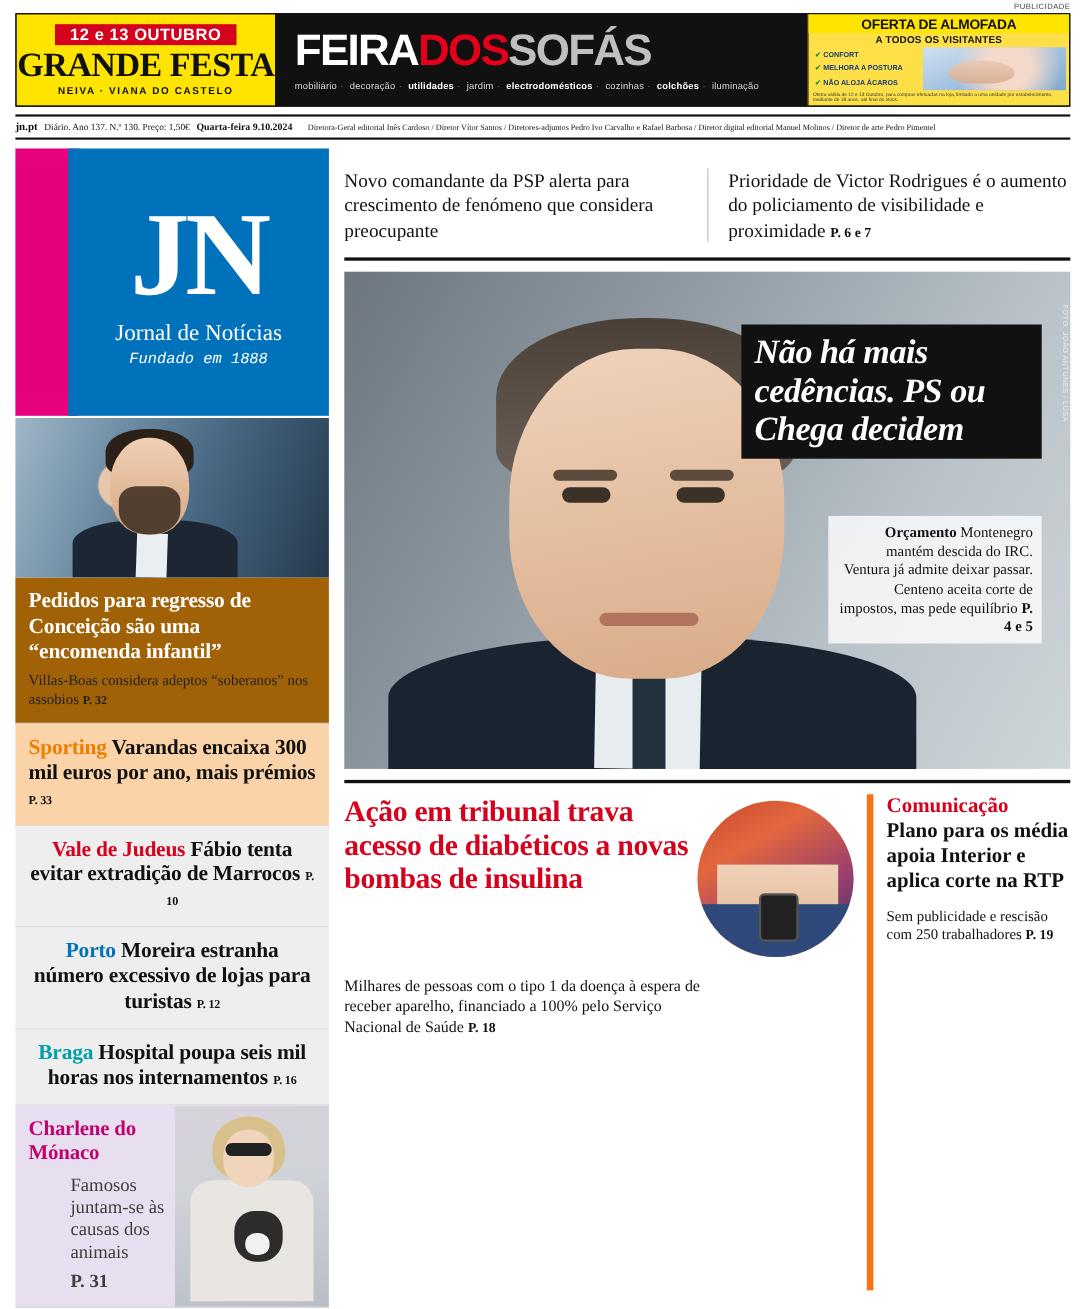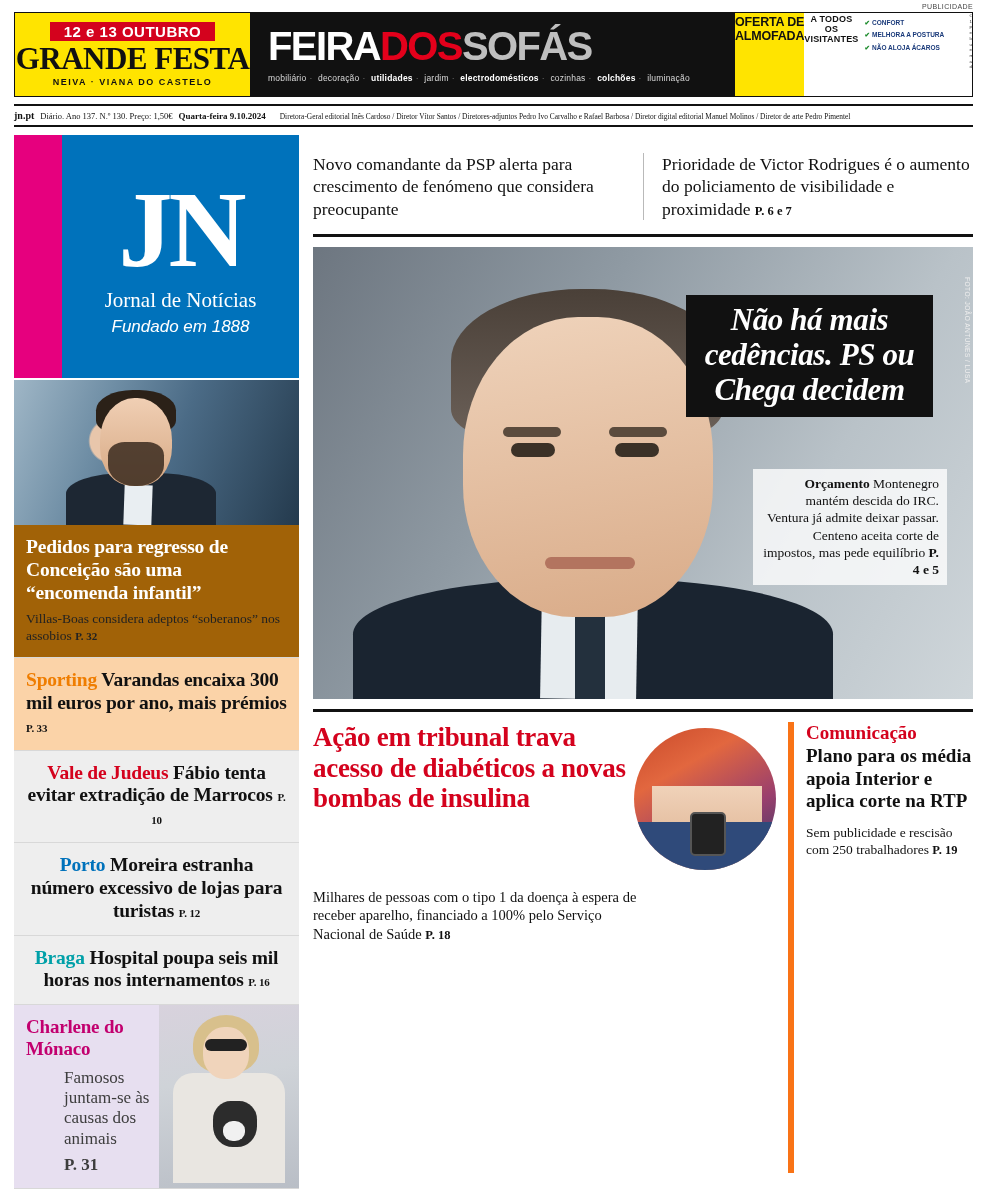--- a/index.html
+++ b/index.html
@@ -91,23 +91,24 @@
     font-size: 8.5px;
     margin-top: 7px;
     color: #d9d9d9;
     letter-spacing: .2px;
   }
   .ad-mid .cats b { color: #fff; }
   .ad-mid .cats span.sep { color: #777; margin: 0 3px; }
   .ad-right {
     width: 238px;
     flex: none;
-    background: #ffffff;
+    background: #fde047;
     border-left: 1px solid #111;
     display: flex;
+    flex-direction: column;
   }
   .ad-right .headline {
     background: #ffe400;
     text-align: center;
     font-family: "Liberation Sans", sans-serif;
     font-weight: bold;
     font-size: 12.5px;
     color: #111;
     padding: 2px 0 1px;
     letter-spacing: -.2px;
@@ -202,23 +203,23 @@
     line-height: .88;
     letter-spacing: -4px;
     margin-top: 6px;
   }
   .logo-name {
     font-family: "Liberation Serif", serif;
     font-size: 21px;
     margin-top: 10px;
   }
   .logo-founded {
-    font-family: Liberation Sans, sans-serif;
+    font-family: Liberation Mono, monospace;
     font-style: italic;
-    font-size: 17px;
+    font-size: 14px;
     margin-top: 4px;
   }
 
   
   .left-photo {
     height: 145px;
     margin-top: 2px;
     background:
       radial-gradient(circle at 34% 42%, #e8c6ab 0 10%, rgba(232,198,171,0) 11%),
       linear-gradient(110deg,#9fb6c6 0%, #6f8ea5 30%, #4b6b86 55%, #243a4d 100%);
@@ -399,26 +400,26 @@
   }
   .photo-credit {
     position: absolute; right: 2px; top: 30px;
     writing-mode: vertical-rl;
     font-family: "Liberation Sans", sans-serif;
     font-size: 6.5px;
     color: #eee;
     letter-spacing: .5px;
   }
   .quote-box {
-    position: absolute; right: 40px; top: 48px; width: 247px;
+    position: absolute; right: 26px; top: 48px; width: 273px;
     background: #111; color: #fff;
     font-family: "Liberation Serif", serif;
     font-style: italic; font-weight: bold;
     font-size: 31px; line-height: 1.12;
-    text-align: center;
+    text-align: left;
     padding: 8px 12px 10px;
     letter-spacing: -.4px;
   }
   .quote-text {
     position: absolute; right: 26px; top: 222px; width: 194px;
     background: rgba(255,255,255,.78);
     font-family: "Liberation Serif", serif;
     font-size: 13.5px; line-height: 1.27;
     text-align: right;
     padding: 6px 8px 7px;

